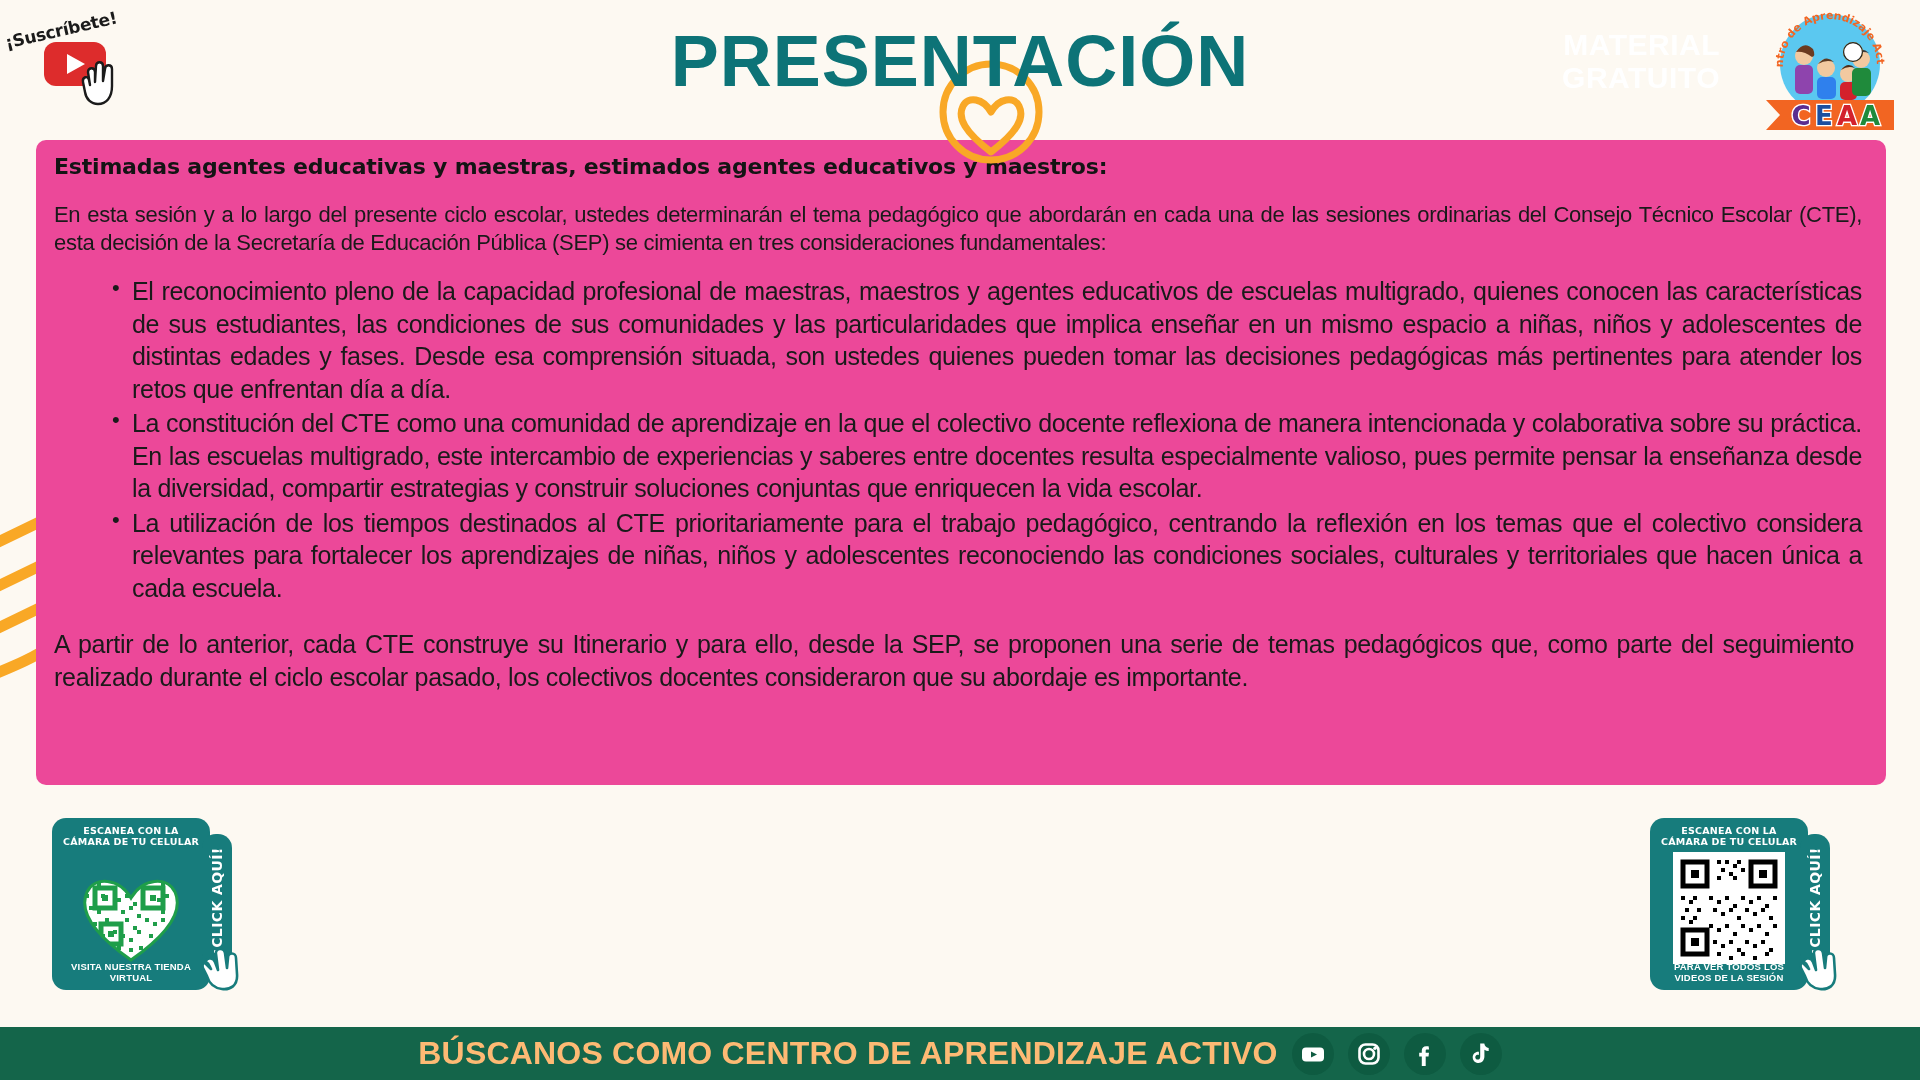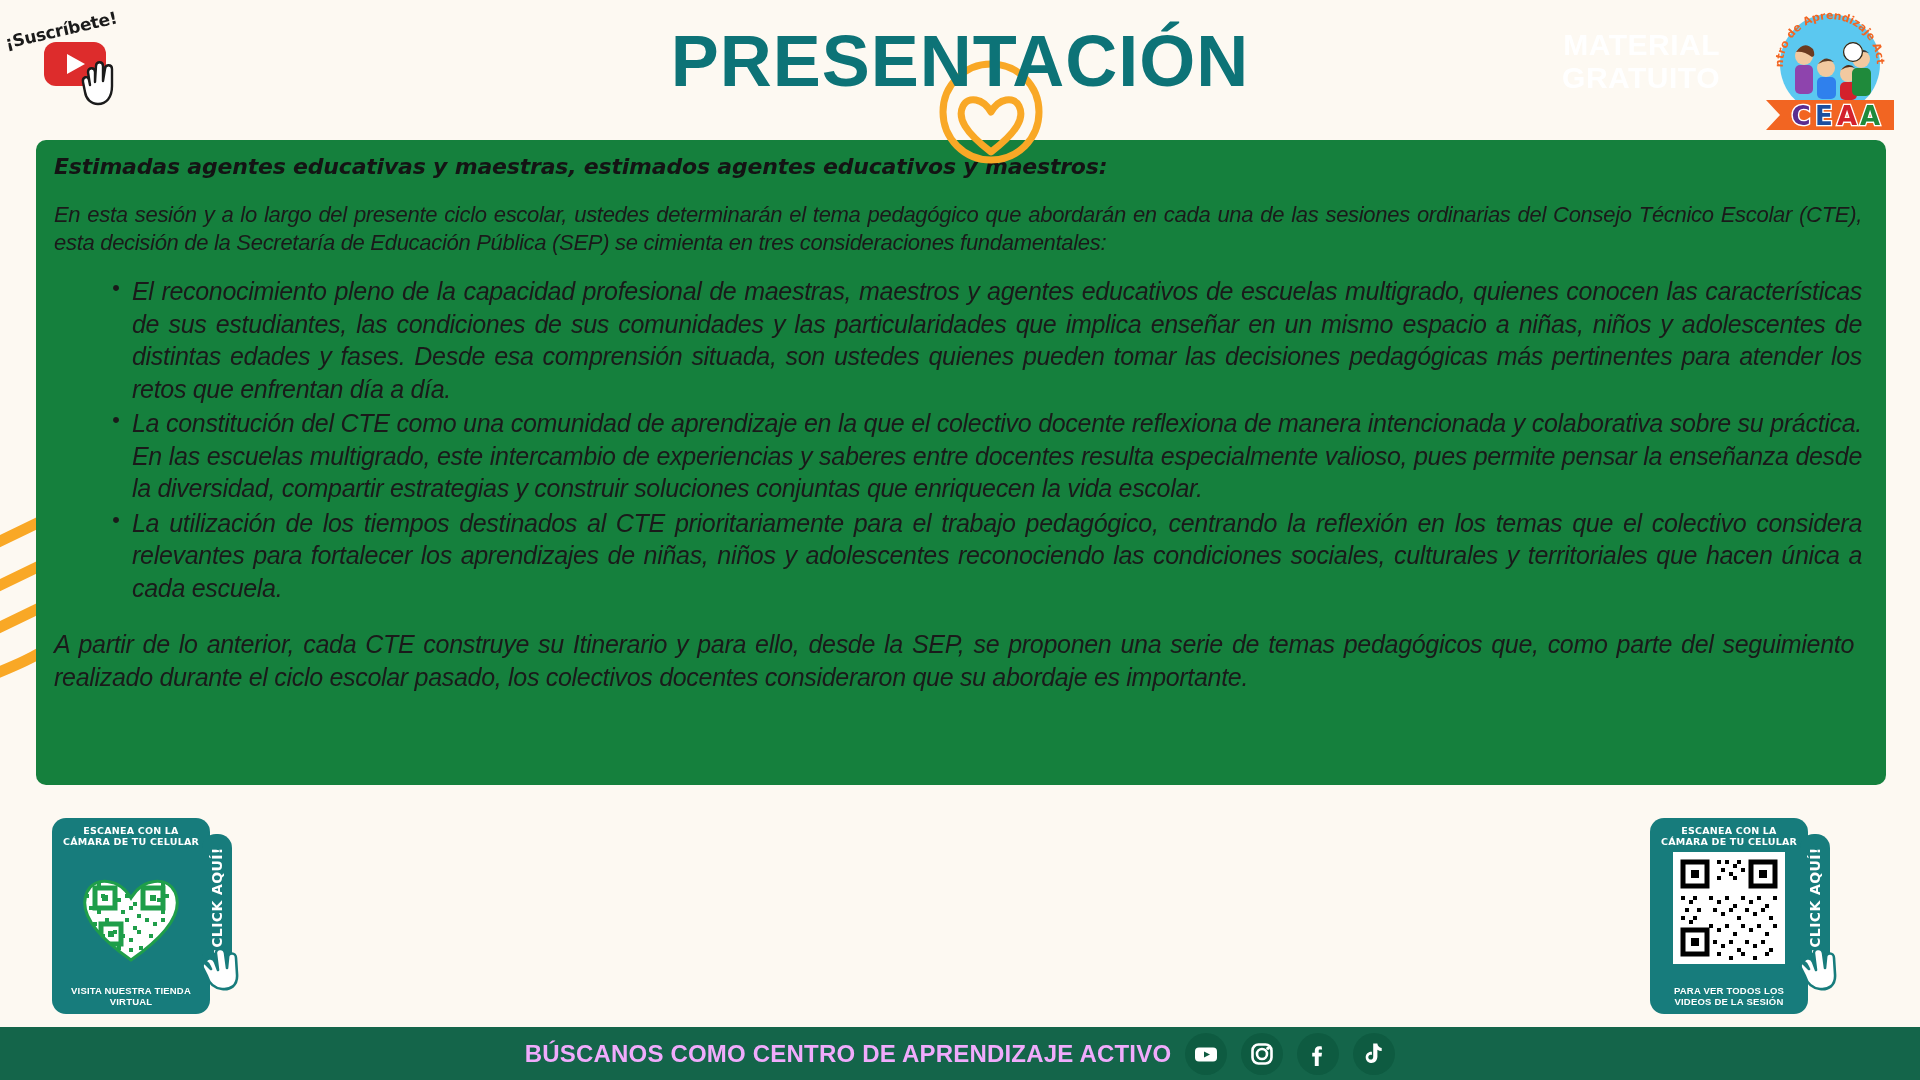--- a/index.html
+++ b/index.html
@@ -127,26 +127,25 @@
     z-index: 6;
   }
 
   
   .content-card {
     position: absolute;
     left: 36px;
     top: 140px;
     width: 1850px;
     height: 645px;
-    background: #15803d;
+    background: #ec4899;
     border-radius: 10px;
     z-index: 3;
     padding: 0;
     box-sizing: border-box;
-    font-style: italic;
   }
   .card-inner {
     padding: 14px 24px 0 18px;
   }
   .lead-bold {
     margin: 0;
     font-size: 22px;
     font-weight: bold;
     color: #141414;
     letter-spacing: -0.2px;
@@ -199,21 +198,21 @@
     width: 200px;
     height: 172px;
   }
   .qr-block.left  { left: 52px;  top: 818px; }
   .qr-block.right { left: 1650px; top: 818px; }
 
   .qr-panel {
     position: absolute;
     left: 0; top: 0;
     width: 158px;
-    height: 196px;
+    height: 172px;
     background: #177c7c;
     border-radius: 14px;
     color: #fff;
     text-align: center;
     box-sizing: border-box;
     padding: 7px 6px 0 6px;
   }
   .qr-cap {
     font-size: 9.5px;
     font-weight: bold;
@@ -278,22 +277,22 @@
     width: 1920px;
     height: 53px;
     background: #14654a;
     display: flex;
     align-items: center;
     justify-content: center;
     gap: 14px;
     z-index: 7;
   }
   .footer-text {
-    color: #f0abfc;
-    font-size: 24px;
+    color: #fdba74;
+    font-size: 32px;
     font-weight: bold;
     letter-spacing: 0.2px;
     font-family: "Liberation Sans", sans-serif;
   }
   .soc {
     width: 42px;
     height: 42px;
     border-radius: 50%;
     background: #0e5b41;
     display: flex;

